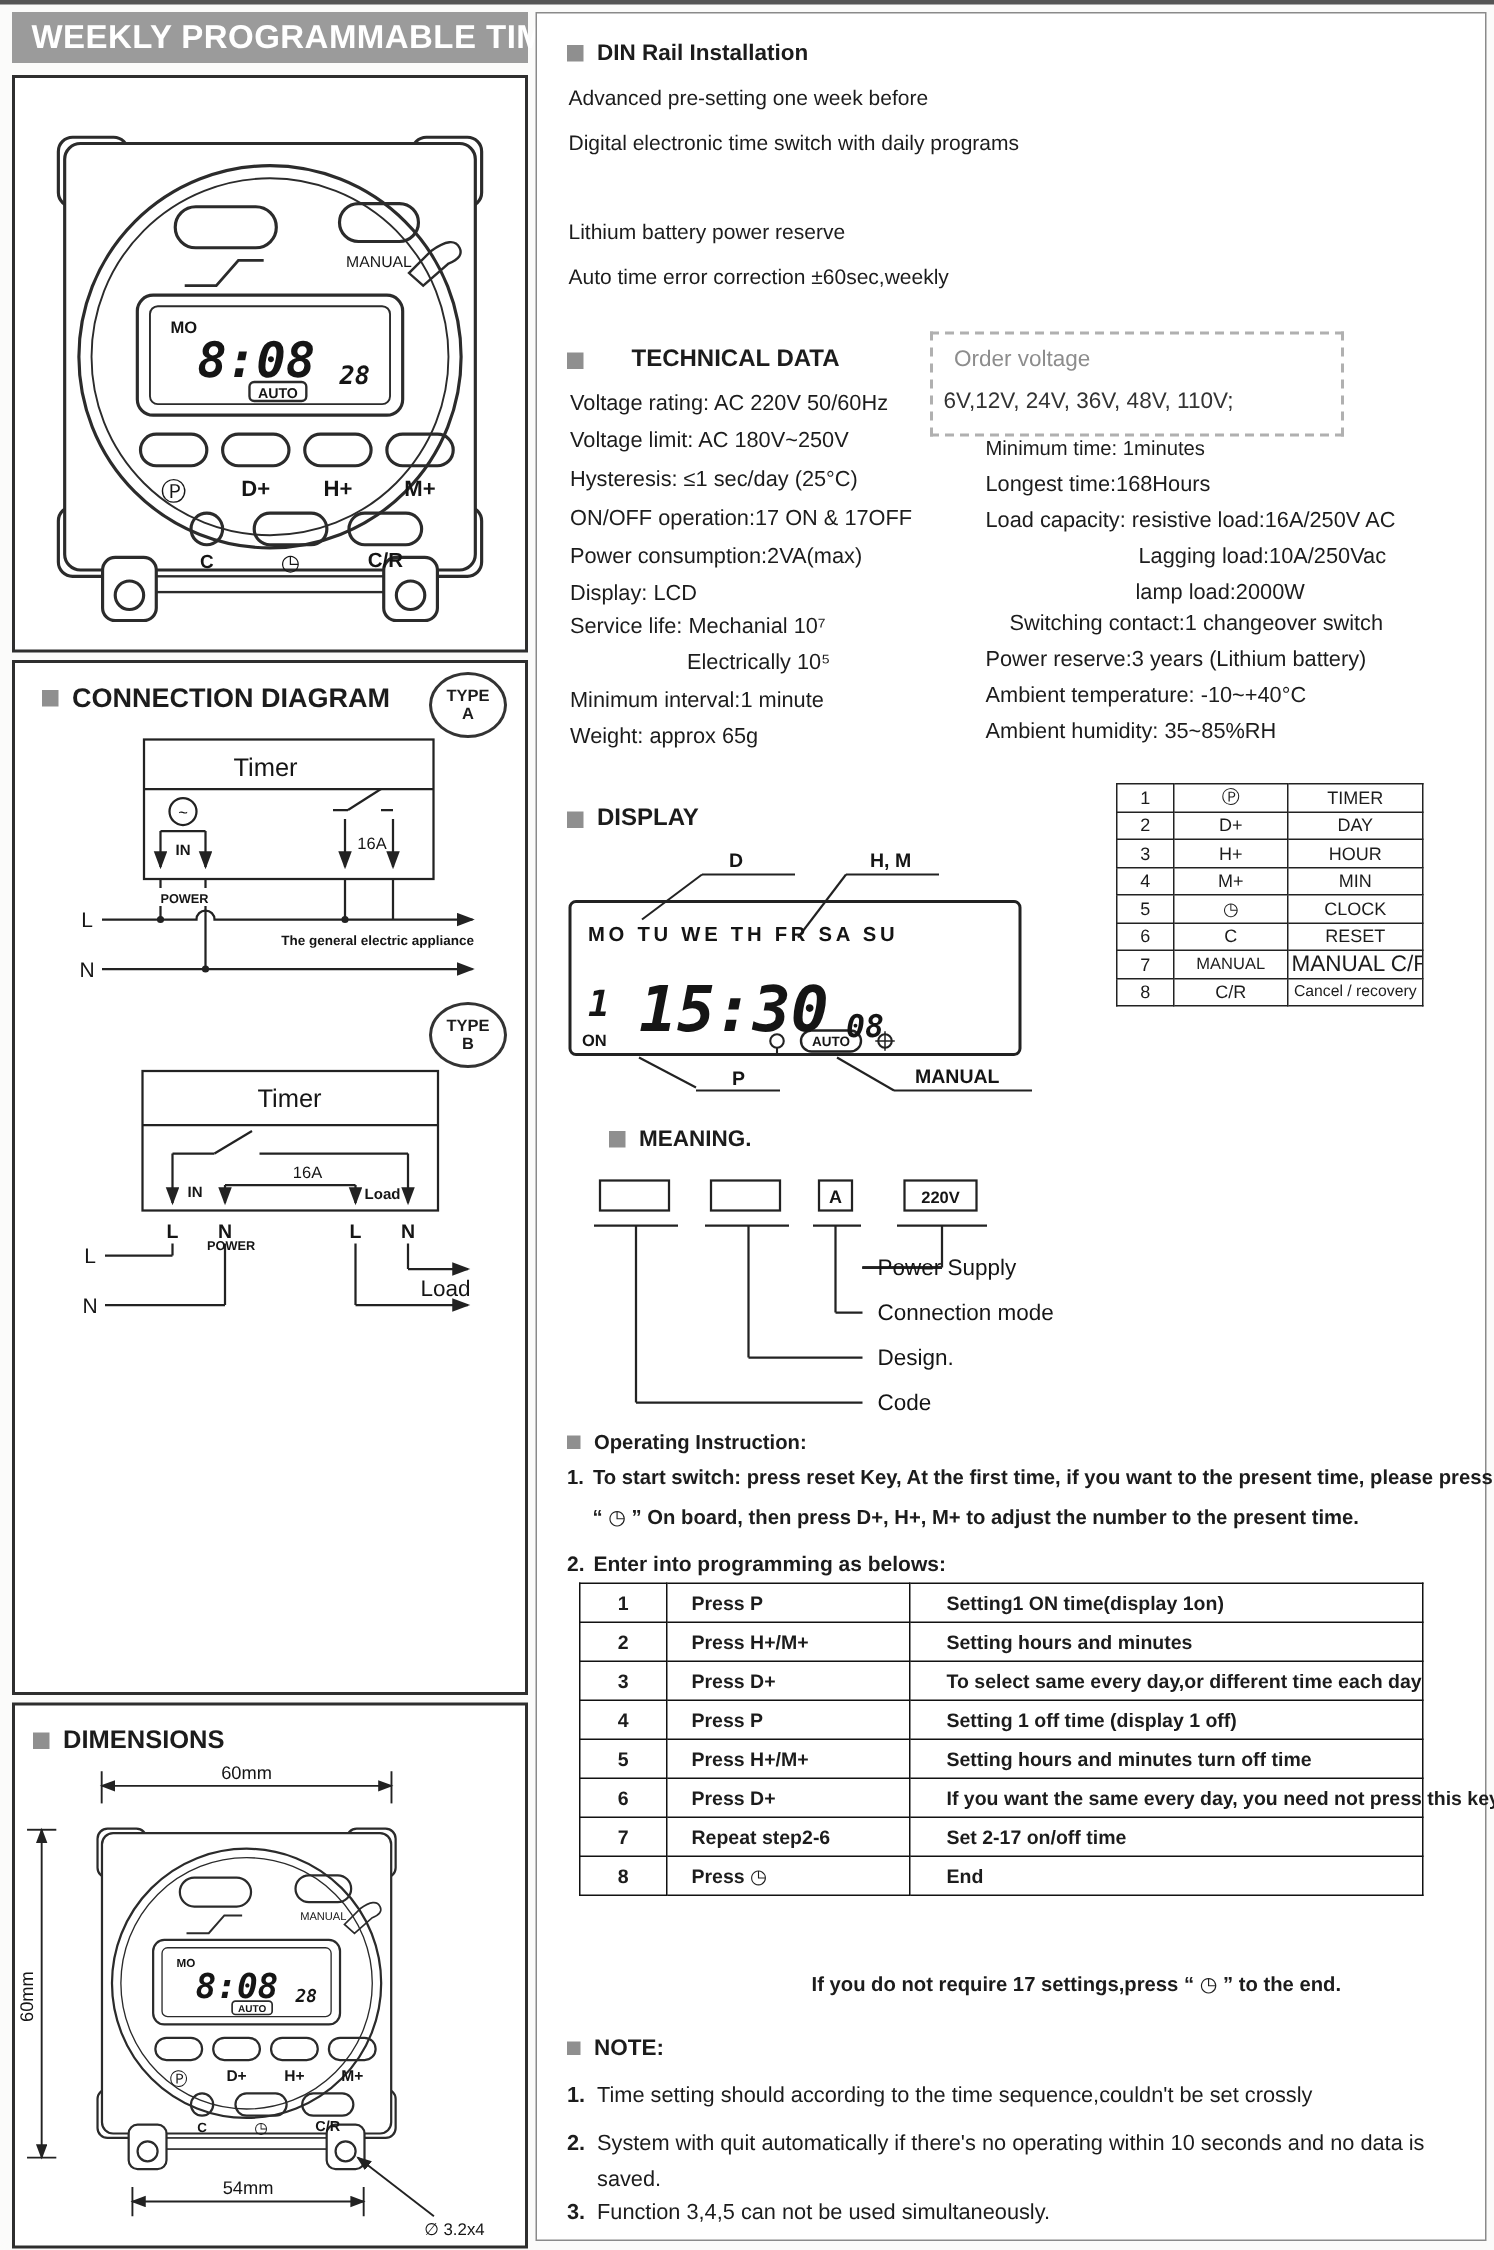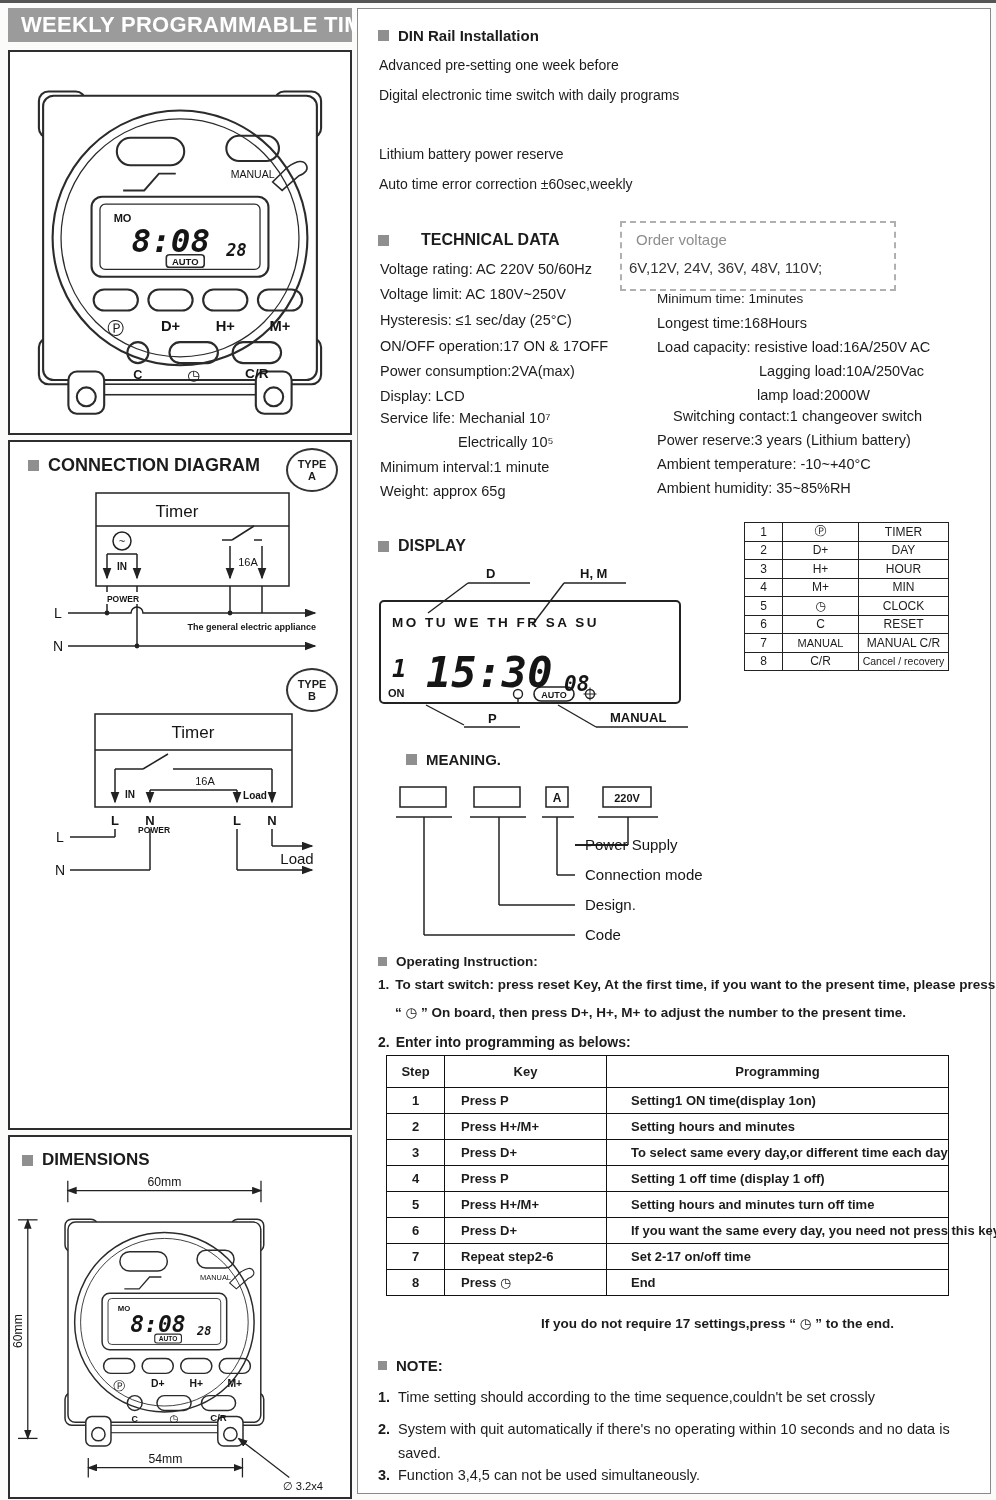--- a/index.html
+++ b/index.html
@@ -352,21 +352,21 @@
           <td>CLOCK</td>
         </tr>
     <tr>
           <td>6</td>
           <td>C</td>
           <td>RESET</td>
         </tr>
     <tr>
           <td>7</td>
           <td style="font-size:11px;">MANUAL</td>
-          <td style="font-size:12px;">MANUAL  C/R</td>
+          <td style="font-size:15px;">MANUAL  C/R</td>
         </tr>
     <tr>
           <td>8</td>
           <td>C/R</td>
           <td style="font-size:10.5px;">Cancel / recovery</td>
         </tr>
   </tbody>
     </table>
 
   <div class="h abs" style="left:20px;top:528px;font-size:16px;">
@@ -456,25 +456,20 @@
     <span>Enter into programming as belows:</span>
   </div>
 
   <table class="progtable abs" style="left:28px;top:1046px;width:562px;">
     <colgroup>
         <col style="width:58px">
         <col style="width:162px">
         <col style="width:342px">
       </colgroup>
     <tbody>
-        <tr>
-      <th>Step</th>
-      <th>Key</th>
-      <th>Programming</th>
-    </tr>
     <tr>
           <td class="c">1</td>
           <td class="k">Press P</td>
           <td class="p">Setting1 ON time(display 1on)</td>
         </tr>
     <tr>
           <td class="c">2</td>
           <td class="k">Press H+/M+</td>
           <td class="p">Setting hours and minutes</td>
         </tr>

